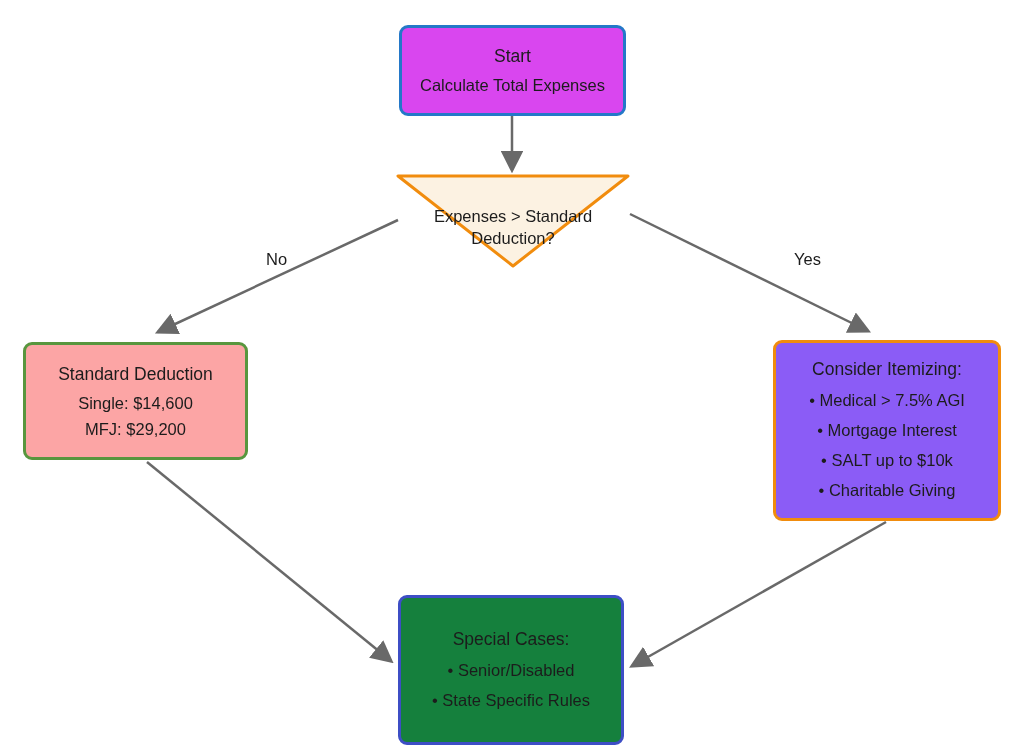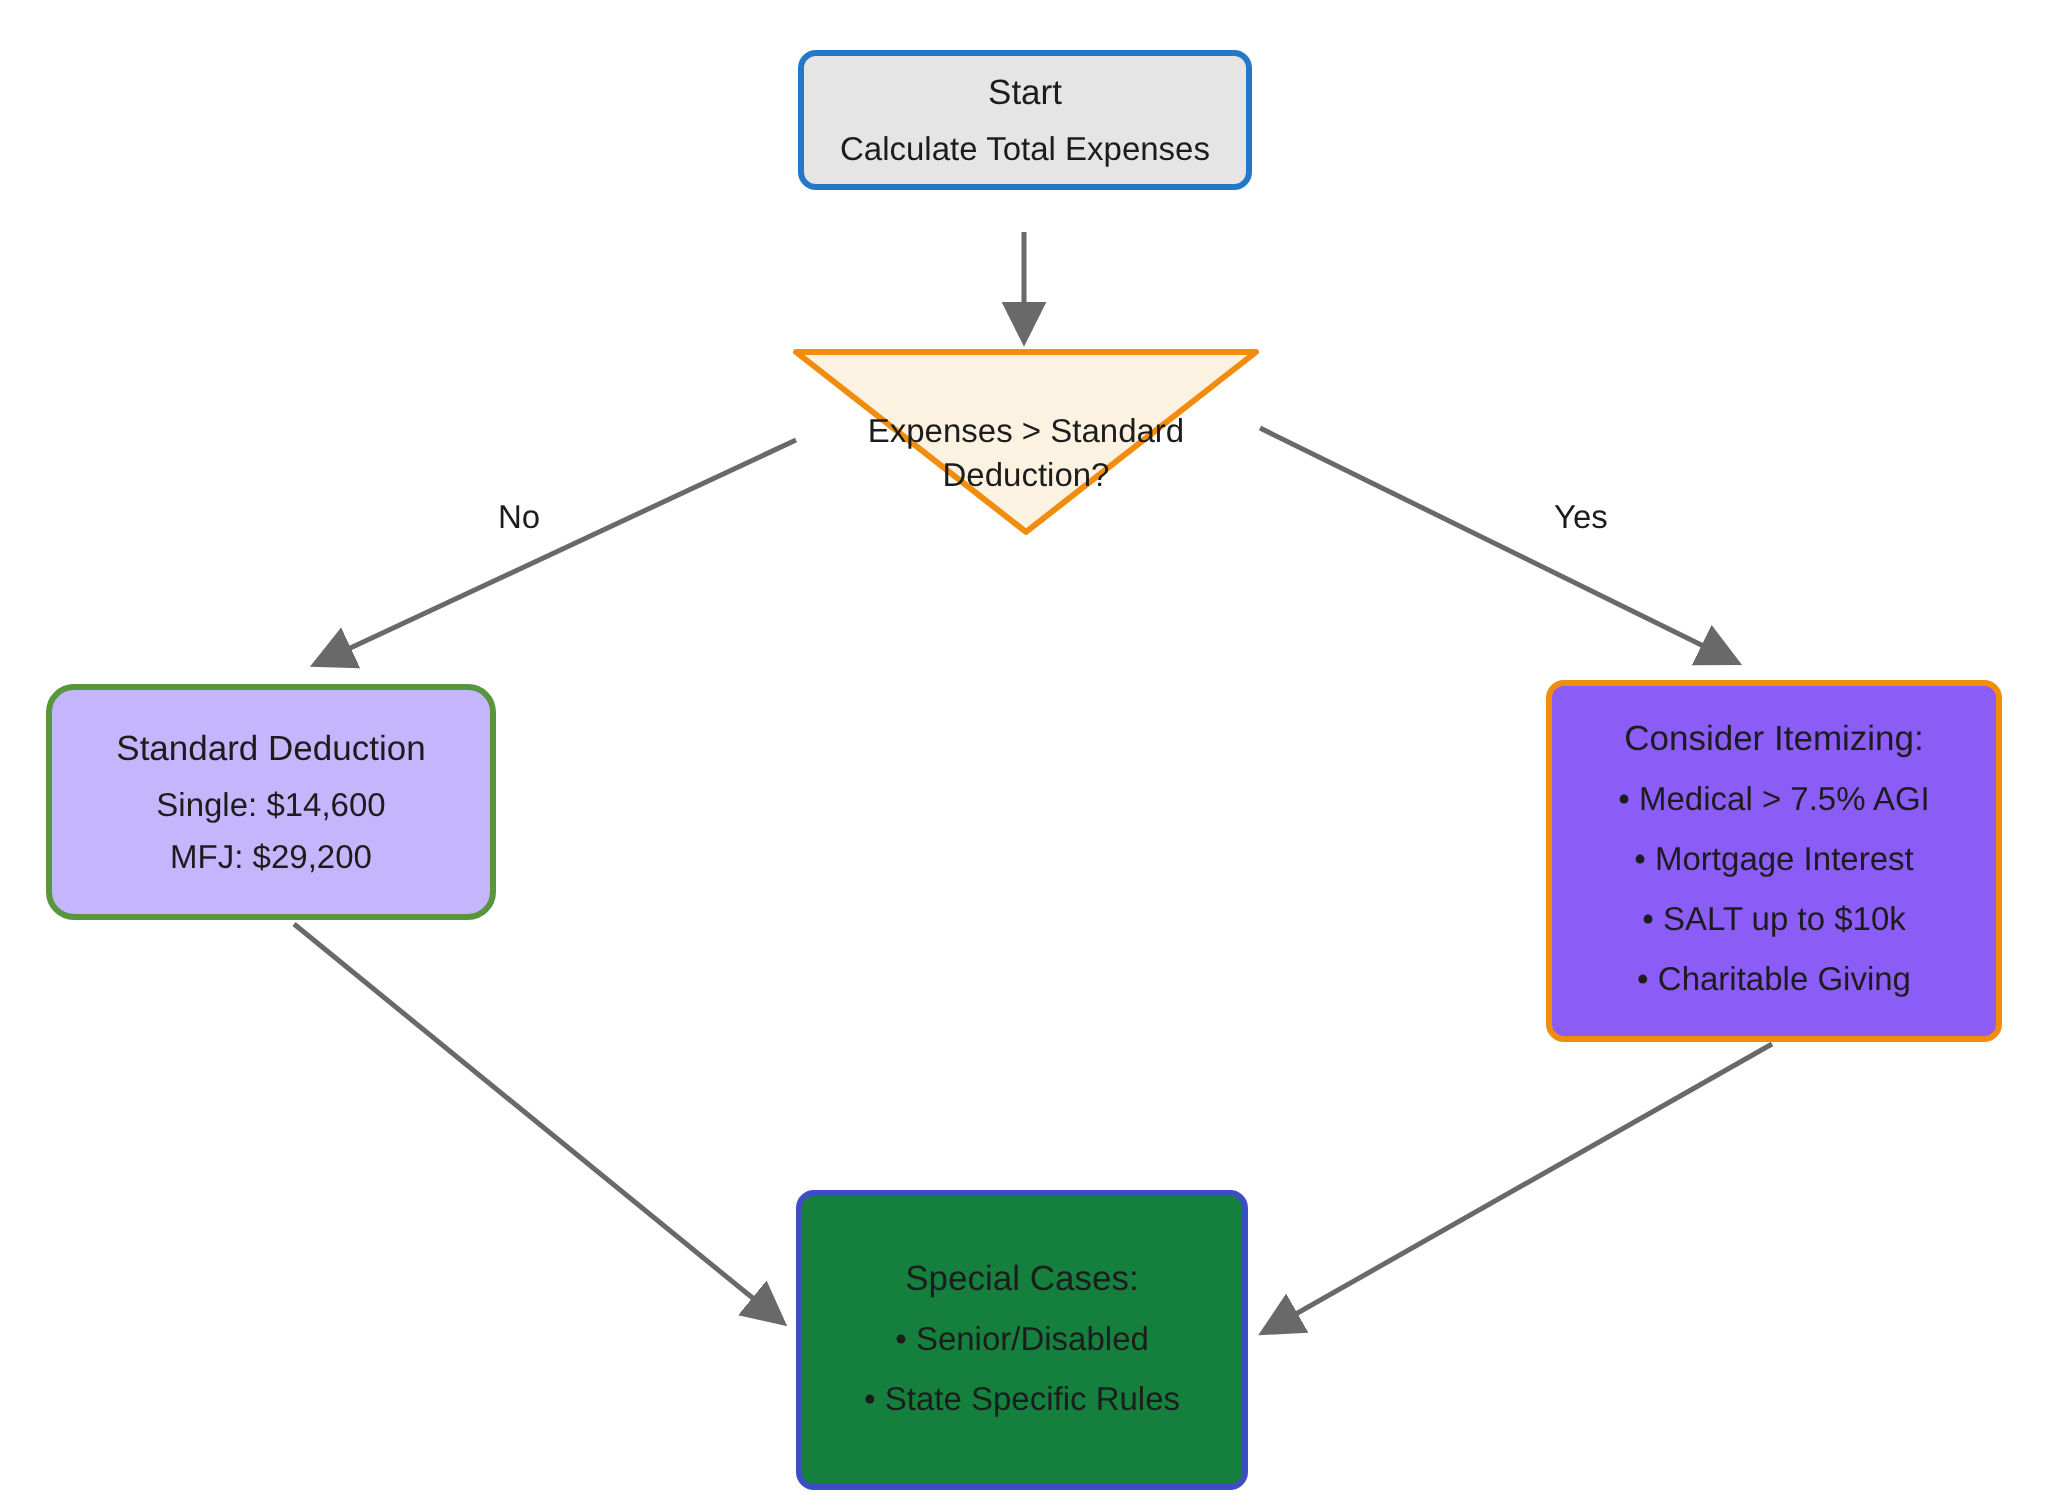--- a/index.html
+++ b/index.html
@@ -7,33 +7,33 @@
     position:relative;width:1024px;height:756px;background:#ffffff;overflow:hidden;
     font-family:"Liberation Sans","DejaVu Sans",sans-serif;color:#1c1c1c;
   }
   svg.layer{position:absolute;left:0;top:0;width:1024px;height:756px;}
   .node{
     position:absolute;box-sizing:border-box;border:3px solid;border-radius:9px;
     display:flex;flex-direction:column;align-items:center;justify-content:center;
     font-size:16.5px;line-height:26px;text-align:center;
   }
   .node-title{font-size:17.5px;line-height:26px;margin-bottom:3px;}
-  .node-start{left:399px;top:25px;width:227px;height:70px;background:#e5e5e5;border-color:#2478c8;}
-  .node-standard{left:23px;top:342px;width:225px;height:118px;background:#c4b5fd;border-color:#58963e;border-radius:14px;}
+  .node-start{left:399px;top:25px;width:227px;height:91px;background:#d946ef;border-color:#2478c8;}
+  .node-standard{left:23px;top:342px;width:225px;height:118px;background:#fca5a5;border-color:#58963e;}
   .node-itemize{left:773px;top:340px;width:228px;height:181px;background:#8b5cf6;border-color:#f18c0d;}
   .node-special{left:398px;top:595px;width:226px;height:150px;background:#15803d;border-color:#3d4ec5;}
   .bullets{list-style:none;margin:0;padding:0;text-align:center;}
   .bullets li{line-height:30px;}
   .bullets li::before{content:"\2022\00a0";}
   .decision-label{
     position:absolute;left:383px;top:205px;width:260px;text-align:center;
     font-size:16.5px;line-height:22px;
   }
   .edge-label{
-    position:absolute;font-size:16.5px;line-height:20px;background:#ffffff;padding:0 3px;
+    position:absolute;font-size:16.5px;line-height:20px;background:#ffffff;padding:0 3px;margin-left:17px;
   }
   .edge-label-no{left:246px;top:249px;}
   .edge-label-yes{left:774px;top:249px;text-align:center;}
 </style>
 </head>
 <body>
 
 <div class="canvas">
 
   <svg class="layer">

